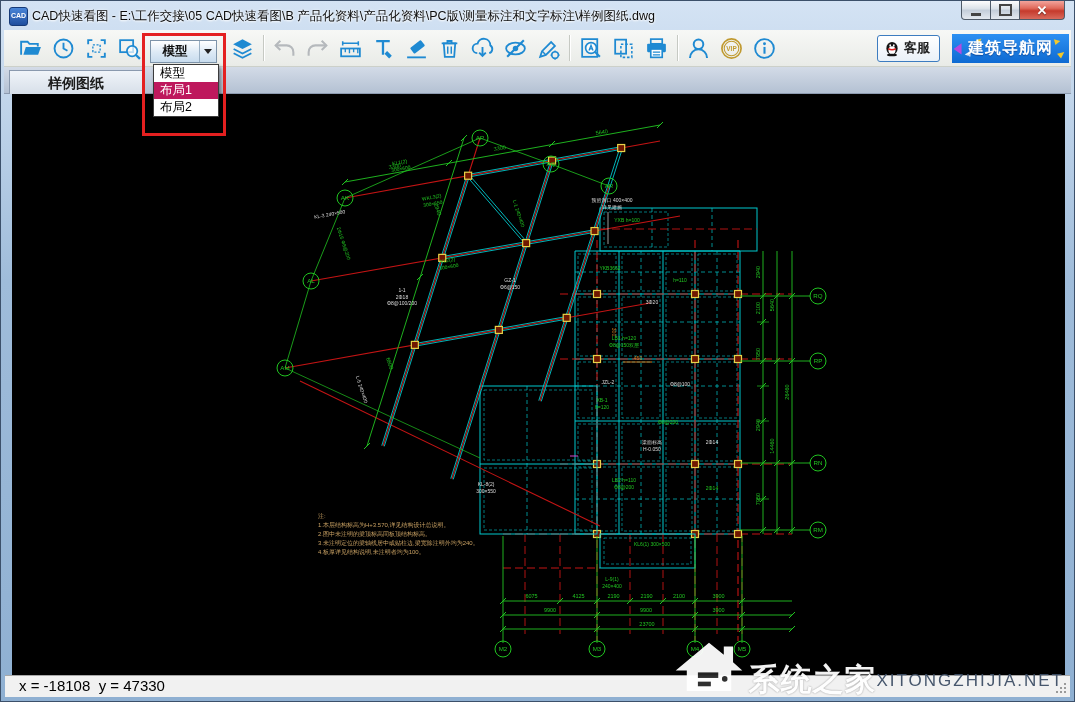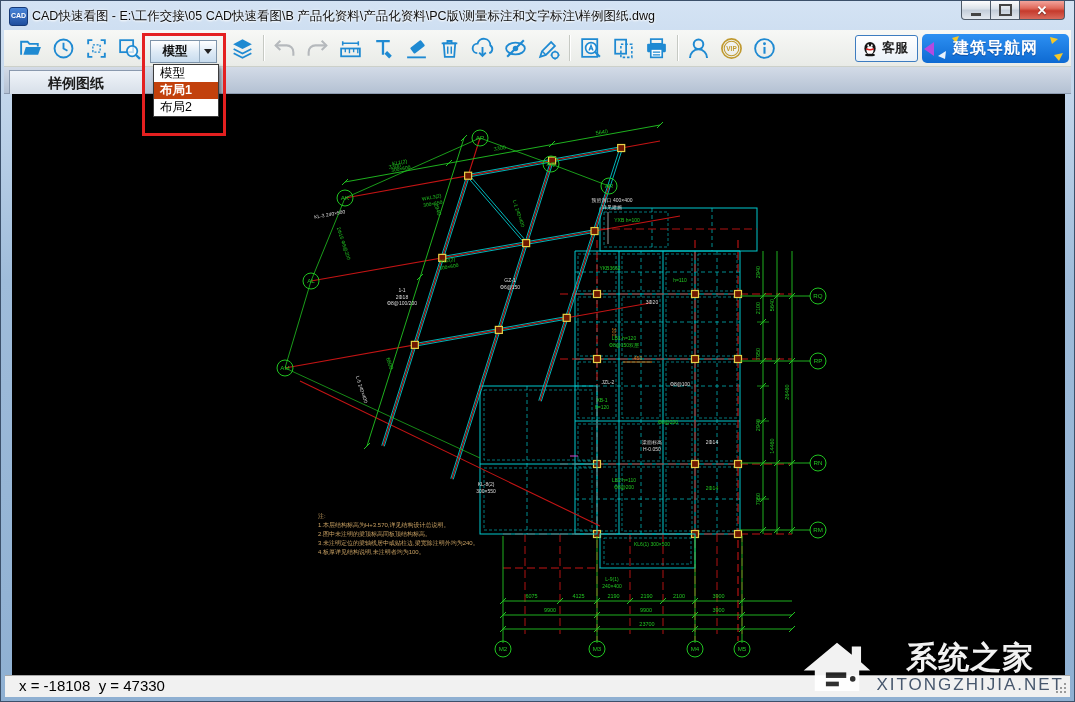--- a/index.html
+++ b/index.html
@@ -28,24 +28,24 @@
   .toolbar{position:absolute;top:29px;left:3px;right:3px;height:37px;
     background:linear-gradient(#f7f8f6,#e9ebe7);border-bottom:1px solid #ccd0c9;
     display:flex;align-items:center;padding:0 2px 0 10px;box-sizing:border-box;}
   .tbtn{width:33px;height:31px;display:flex;align-items:center;justify-content:center;border-radius:3px;}
   .tbtn svg{width:25px;height:25px;}
   .tsep{width:9px;height:26px;display:flex;justify-content:center;}
   .tsep i{width:1px;height:100%;background:#c6c9c3;border-right:1px solid #fff;}
   .combo-gap{width:80px;}
   .kefu{margin-left:auto;height:25px;border:1px solid #3d7cc0;border-radius:3px;
     background:linear-gradient(#ffffff,#eaf1f8);display:flex;align-items:center;
-    padding:0 9px 0 5px;margin-right:4px;}
+    padding:0 9px 0 5px;margin-right:12px;}
   .kefu svg{width:18px;height:18px;margin-right:3px;}
   .kefu span{font-size:13px;font-weight:bold;color:#222;}
-  .banner{width:147px;height:29px;border-radius:5px;position:relative;overflow:hidden;
+  .banner{width:117px;height:29px;border-radius:0;position:relative;overflow:hidden;
     background:linear-gradient(#2d90f2,#0e6ad2);display:flex;align-items:center;justify-content:center;}
   .banner span{color:#fff;font-size:16px;font-weight:bold;letter-spacing:1px;z-index:2;text-shadow:0 1px 1px rgba(0,0,50,.35);}
   .banner svg{position:absolute;left:0;top:0;width:100%;height:100%;z-index:1;}
   
   .tabbar{position:absolute;top:66px;left:3px;right:3px;height:27px;
     background:linear-gradient(#d3dbe7,#b4c1d3);border-bottom:1px solid #8d9bb0;box-sizing:border-box;}
   .tab{position:absolute;left:5px;top:3px;width:134px;height:24px;
     background:linear-gradient(#f0f4f9,#d7dfe9);border:1px solid #8a99ae;border-bottom:none;
     text-align:center;line-height:24px;font-size:14px;font-weight:bold;color:#1c1c1c;box-sizing:border-box;}
   
@@ -59,27 +59,27 @@
   .grip{position:absolute;right:2px;bottom:2px;width:14px;height:14px;}
   
   .combo{position:absolute;left:149px;top:39px;width:67px;height:23px;z-index:40;box-sizing:border-box;
     border:1px solid #7e94aa;background:linear-gradient(#ffffff,#dcE9f5 55%,#c8dcee);display:flex;}
   .combo-label{flex:1;text-align:center;font-size:12.5px;font-weight:bold;color:#111;line-height:21px;}
   .combo-arrow{width:16px;border-left:1px solid #9ab0c4;display:flex;align-items:center;justify-content:center;}
   .combo-arrow i{width:0;height:0;border-left:4px solid transparent;border-right:4px solid transparent;border-top:5px solid #222;}
   .combo-list{position:absolute;left:152px;top:63px;width:64px;z-index:40;background:#fff;
     border:1px solid #3c3c3c;box-shadow:2px 3px 4px rgba(0,0,0,.45);}
   .combo-item{height:17px;line-height:17px;padding-left:6px;font-size:12.5px;color:#000;}
-  .combo-item.selected{background:#c2410c;color:#fff;font-weight:bold;}
+  .combo-item.selected{background:#be185d;color:#fff;}
   .red-box{position:absolute;left:141px;top:32px;width:84px;height:103px;z-index:45;
     border:3px solid #e42020;box-sizing:border-box;}
   
   .watermark{position:absolute;right:10px;bottom:6px;z-index:70;display:flex;align-items:flex-end;opacity:.95;}
   .wm-house{width:74px;height:60px;margin-right:2px;}
-  .wm-col{display:flex;flex-direction:column;align-items:center;margin-top:12px;}
+  .wm-col{display:flex;align-items:center;margin-top:12px;}
   .wm-title{font-size:31px;font-weight:bold;color:#fff;letter-spacing:1px;line-height:30px;
     text-shadow:0 0 2px rgba(0,0,0,.4);}
   .wm-sub{font-size:17px;font-weight:normal;color:#3e4f66;letter-spacing:2px;margin-top:2px;}
   .disabled svg{opacity:.95;}
 </style>
 </head>
 <body>
 
 <div class="window">
 

